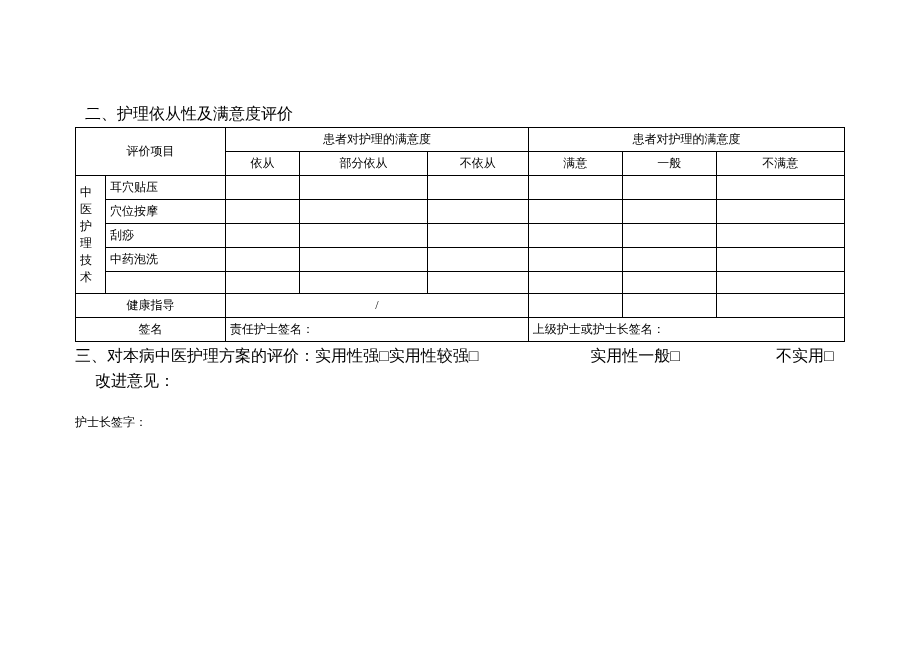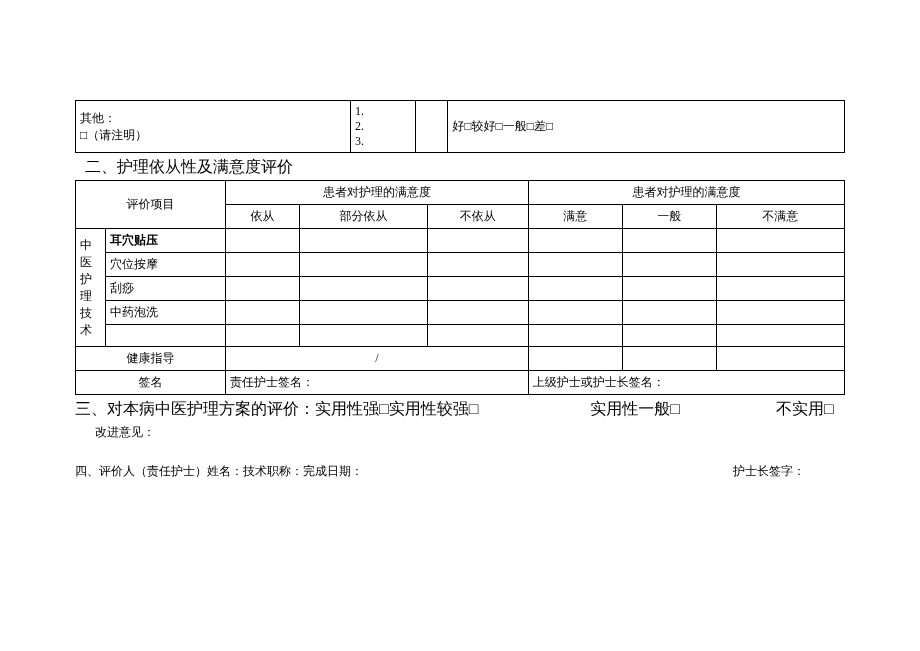--- a/index.html
+++ b/index.html
@@ -23,21 +23,21 @@
       padding: 3px 4px;
       font-weight: normal;
       vertical-align: middle;
       font-size: 12px;
     }
     .section-heading {
       font-size: 16px;
       padding: 4px 0 2px 10px;
     }
     .body-text {
-      font-size: 12px;
+      font-size: 16px;
       padding: 2px 0 2px 20px;
     }
     .line4 {
       padding-top: 20px;
       padding-left: 0;
       display: flex;
     }
     .line4 .left {
       flex: 1;
     }
@@ -46,41 +46,27 @@
     }
     .center {
       text-align: center;
     }
     .tech-col {
       width: 30px;
       margin-left: 24px;
     }
     .item-col {
       width: 120px;
-      font-weight: bold;
     }
   </style>
 </head>
 <body>
 
 <table>
   <tbody>
-  <tr>
-    <td>
-      <div>其他：</div>
-      <div>□（请注明）</div>
-    </td>
-    <td>
-      <div>1.</div>
-      <div>2.</div>
-      <div>3.</div>
-    </td>
-    <td></td>
-    <td>好□较好□一般□差□</td>
-  </tr>
 </tbody>
   </table>
 
 <div class="section-heading">二、护理依从性及满意度评价</div>
 
 <table>
   <tbody>
       <tr>
     <td colspan="2" rowspan="2" class="center">评价项目</td>
     <td colspan="3" class="center">患者对护理的满意度</td>
@@ -152,15 +138,14 @@
     <td colspan="3">责任护士签名：</td>
     <td colspan="3">上级护士或护士长签名：</td>
   </tr>
 </tbody>
   </table>
 
 <div class="section-heading" style="padding-left:0;">三、对本病中医护理方案的评价：实用性强□实用性较强□　　　　　　　实用性一般□　　　　　　不实用□</div>
 <div class="body-text">改进意见：</div>
 
 <div class="line4">
-  <div class="left">四、评价人（责任护士）姓名：技术职称：完成日期：</div>
   <div class="right">护士长签字：</div>
 </div>
 
 </body></html>

